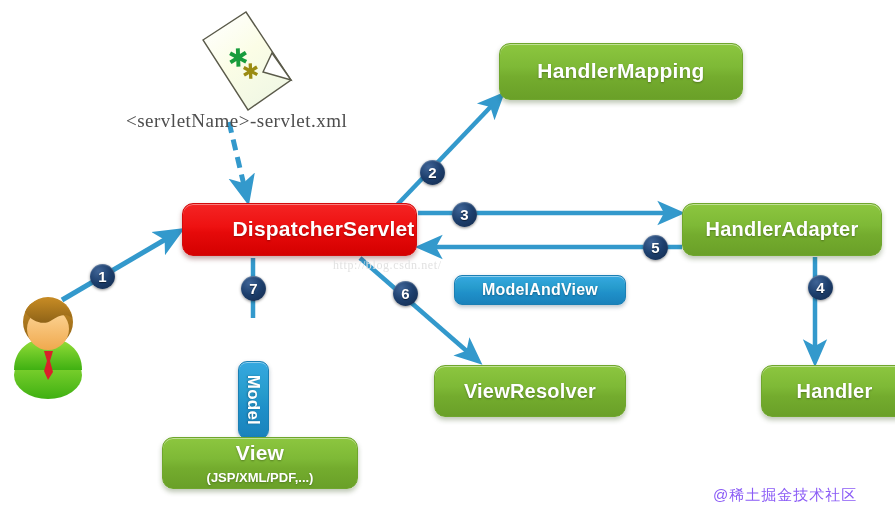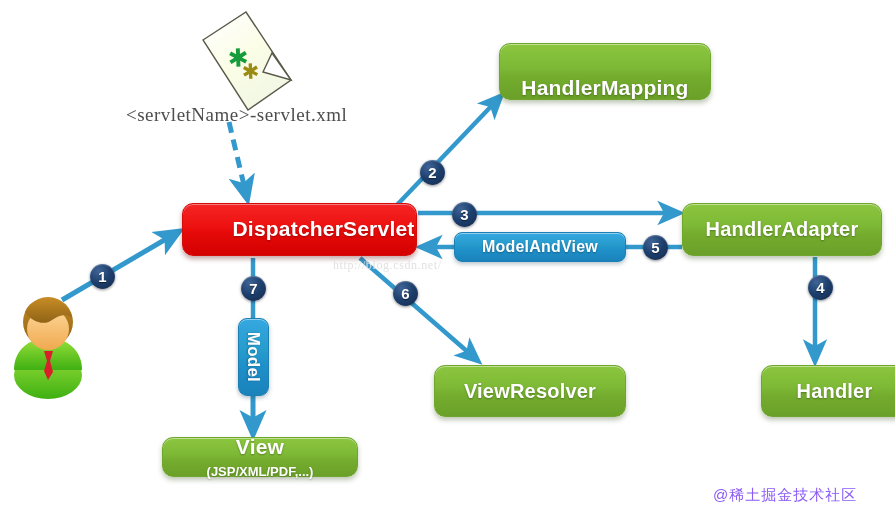--- a/index.html
+++ b/index.html
@@ -22,47 +22,47 @@
     color:#ffffff;}
   .node.red{
     background:linear-gradient(180deg,#f42424 0%,#ee1111 45%,#e60a0a 55%,#d40000 100%);
     border:1px solid #d20b0b;
     box-shadow:0 3px 5px rgba(90,0,0,.35), inset 0 1px 0 rgba(255,255,255,.40);
     color:#ffffff;padding-left:48px;}
   .node.blue{
     background:linear-gradient(180deg,#35a8e0 0%,#279ccd 40%,#1f90c9 60%,#1a82bb 100%);
     border:1.5px solid #1b7fb4;
     box-shadow:0 2px 4px rgba(10,50,80,.30), inset 0 1px 0 rgba(255,255,255,.45);
-    color:#ffffff;}
+    color:#ffffff;margin-top:43px;}
 
   .node .t1{font-weight:bold;letter-spacing:.2px;
             text-shadow:0 1px 2px rgba(0,0,0,.30);line-height:1.05;}
   .node .t2{font-weight:bold;line-height:1.05;
             text-shadow:0 1px 2px rgba(0,0,0,.25);}
 
   
-  #n-handlermapping{left:499px;top:43px;width:212px;height:57px;justify-content:flex-end;}
+  #n-handlermapping{left:499px;top:43px;width:244px;height:57px;}
   #n-handlermapping .t1{font-size:21px;}
 
   #n-dispatcher{left:182px;top:203px;width:235px;height:53px;}
   #n-dispatcher .t1{font-size:21px;}
 
   #n-handleradapter{left:682px;top:203px;width:200px;height:53px;}
   #n-handleradapter .t1{font-size:20px;}
 
   #n-modelandview{left:454px;top:232px;width:172px;height:30px;border-radius:8px;}
   #n-modelandview .t1{font-size:16px;}
 
   #n-viewresolver{left:434px;top:365px;width:192px;height:52px;}
   #n-viewresolver .t1{font-size:20px;}
 
   #n-handler{left:761px;top:365px;width:147px;height:52px;}
   #n-handler .t1{font-size:20px;}
 
-  #n-view{left:162px;top:437px;width:196px;height:40px;}
+  #n-view{left:162px;top:437px;width:196px;height:52px;}
   #n-view .t1{font-size:21px;}
   #n-view .t2{font-size:13px;margin-top:7px;}
 
   #n-model{left:238px;top:318px;width:31px;height:78px;border-radius:9px;}
   #n-model .t1{font-size:17px;transform:rotate(90deg);white-space:nowrap;}
 
   
   .badge{position:absolute;width:25px;height:25px;border-radius:50%;
     background:radial-gradient(circle at 34% 28%,#3f6496 0%,#1d3f6d 48%,#14294a 100%);
     box-shadow:0 1px 3px rgba(0,0,0,.45), inset 0 1px 1px rgba(255,255,255,.25);
@@ -72,21 +72,21 @@
   #b1{left:90px;top:264px;}
   #b2{left:420px;top:160px;}
   #b3{left:452px;top:202px;}
   #b4{left:808px;top:275px;}
   #b5{left:643px;top:235px;}
   #b6{left:393px;top:281px;}
   #b7{left:241px;top:276px;}
 
   
   .plaintext{position:absolute;white-space:nowrap;}
-  #xml-label{left:126px;top:104px;font-family:"Liberation Serif",serif;
+  #xml-label{left:126px;top:110px;font-family:"Liberation Serif",serif;
              font-size:19px;color:#4d4d4d;letter-spacing:.5px;}
   #watermark{left:333px;top:258px;font-family:"Liberation Serif",serif;
              font-size:12px;color:#e2e2e2;letter-spacing:.6px;}
   #credit{left:713px;top:486px;font-family:"Liberation Sans",sans-serif;
           font-size:15px;color:#8b5cf6;letter-spacing:1px;}
 </style>
 </head>
 <body>
 
 <div id="stage">

